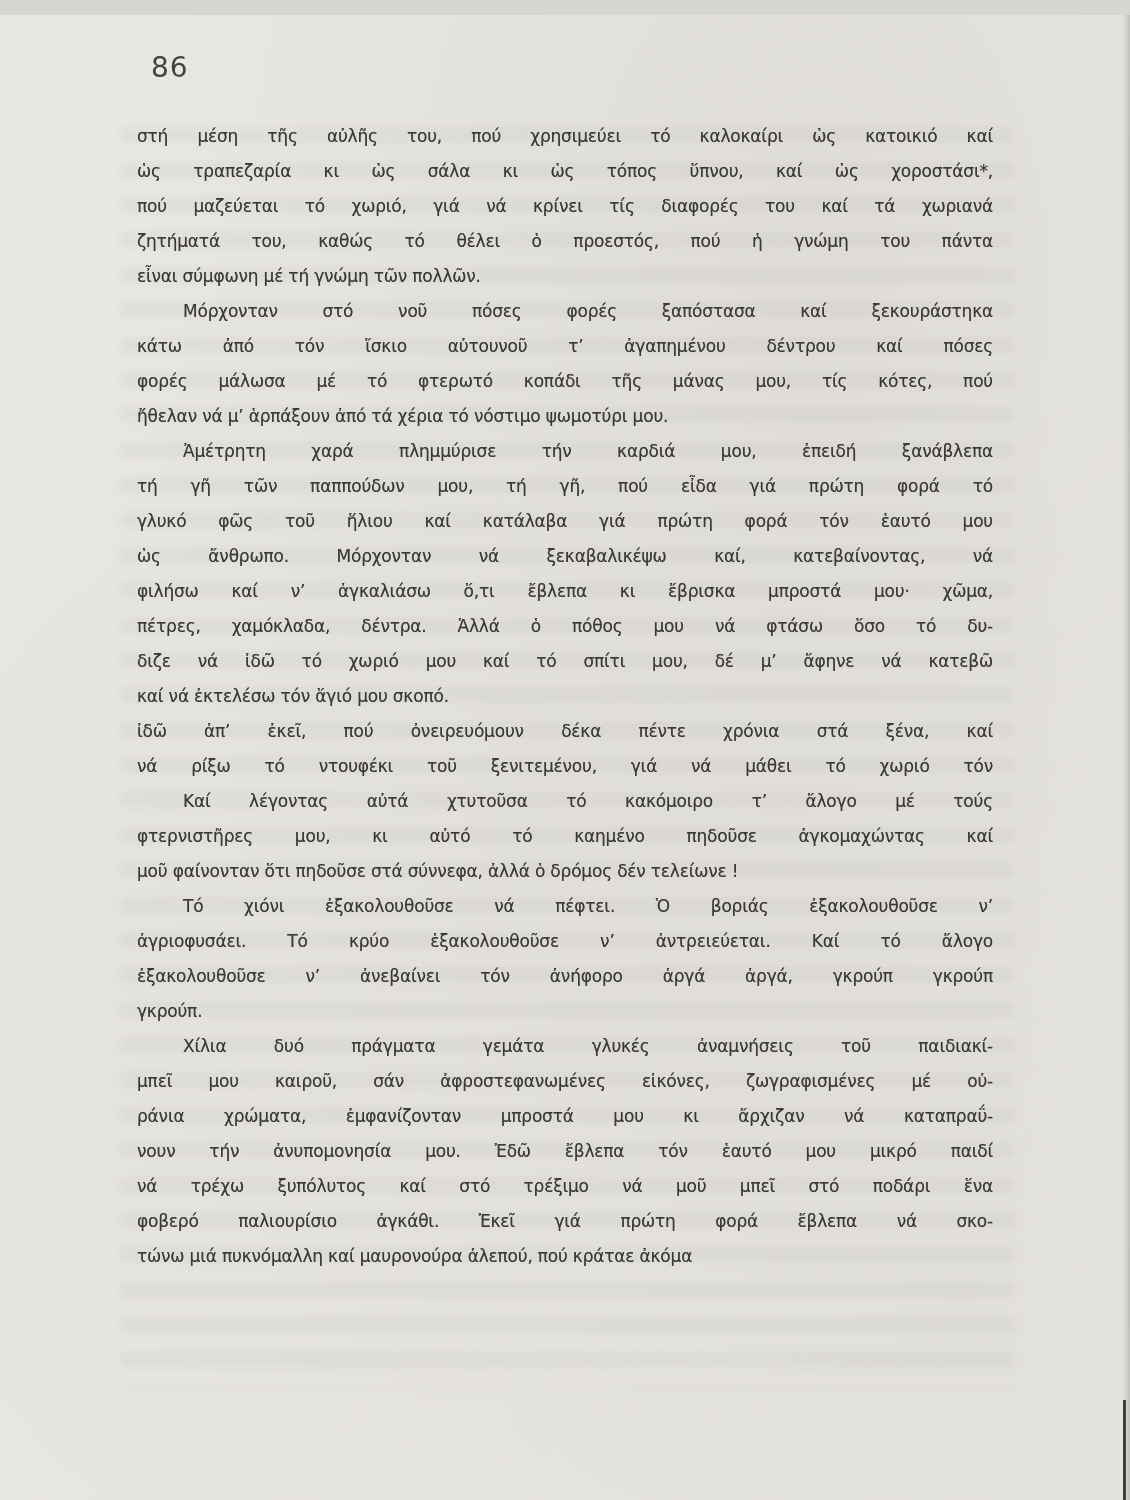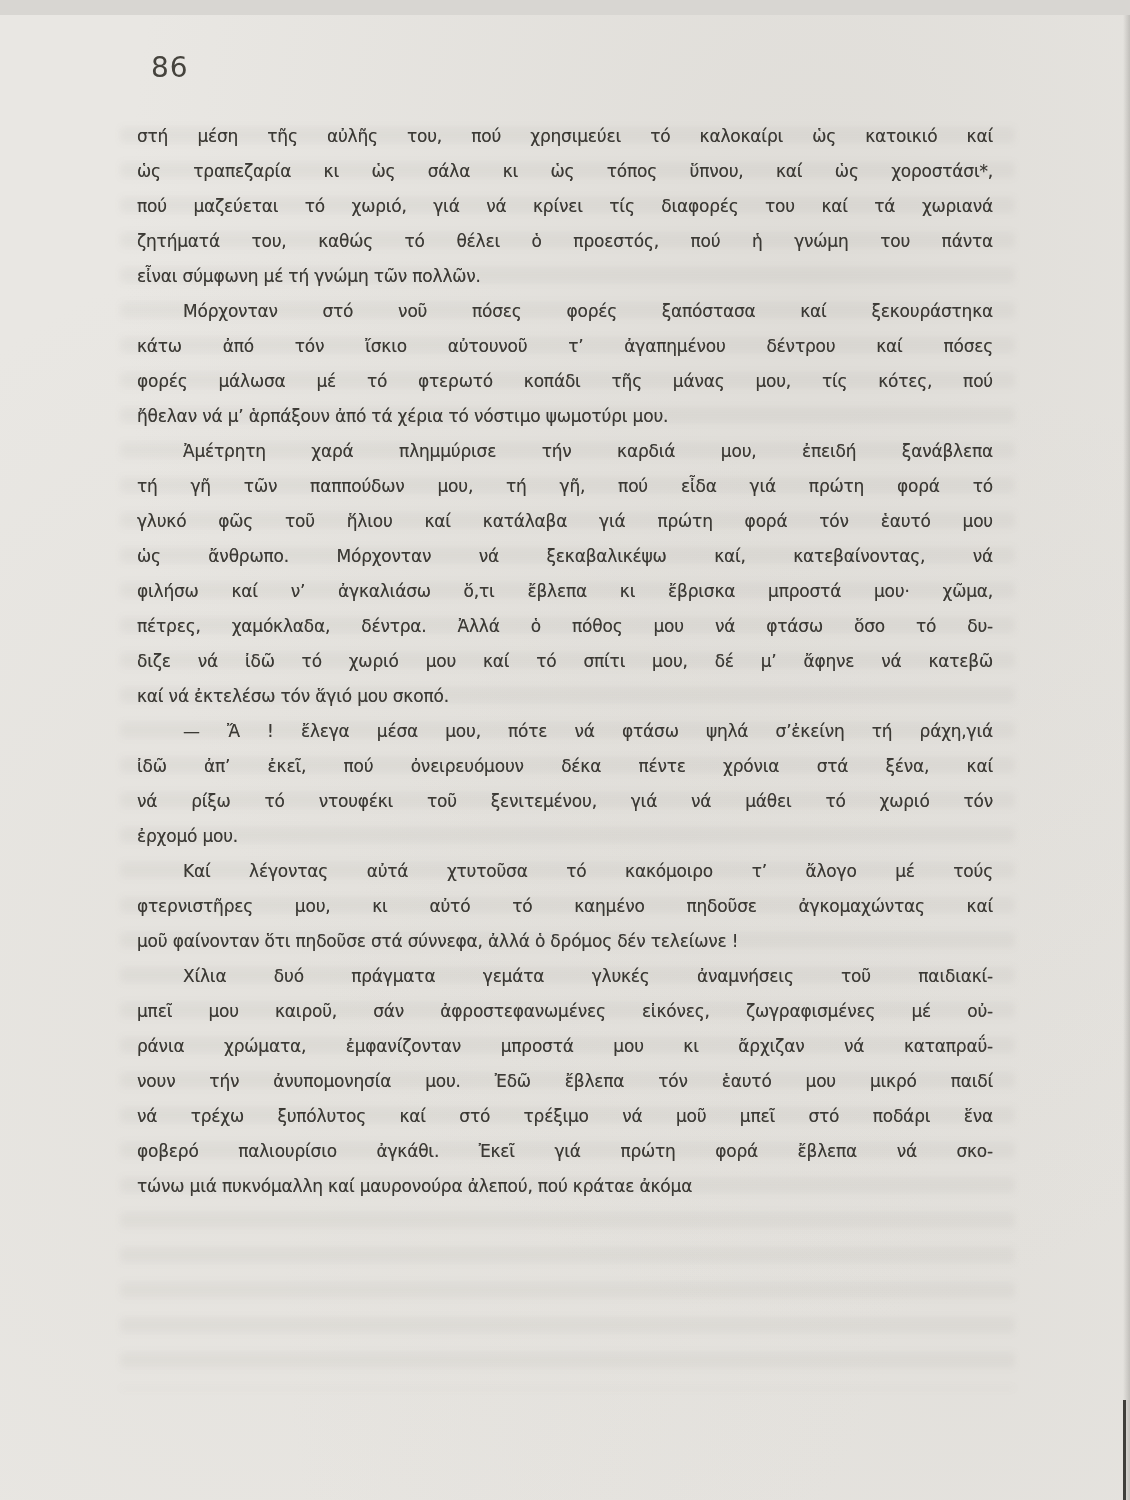--- a/index.html
+++ b/index.html
@@ -130,29 +130,33 @@
         <div class="line just indent">Ἀμέτρητη χαρά πλημμύρισε τήν καρδιά μου, ἐπειδή ξανάβλεπα</div>
         <div class="line just">τή γῆ τῶν παππούδων μου, τή γῆ, πού εἶδα γιά πρώτη φορά τό</div>
         <div class="line just">γλυκό φῶς τοῦ ἥλιου καί κατάλαβα γιά πρώτη φορά τόν ἑαυτό μου</div>
         <div class="line just">ὡς ἄνθρωπο. Μόρχονταν νά ξεκαβαλικέψω καί, κατεβαίνοντας, νά</div>
         <div class="line just">φιλήσω καί ν’ ἀγκαλιάσω ὅ,τι ἔβλεπα κι ἔβρισκα μπροστά μου· χῶμα,</div>
         <div class="line just">πέτρες, χαμόκλαδα, δέντρα. Ἀλλά ὁ πόθος μου νά φτάσω ὅσο τό δυ-</div>
         <div class="line just">διζε νά ἰδῶ τό χωριό μου καί τό σπίτι μου, δέ μ’ ἄφηνε νά κατεβῶ</div>
         <div class="line">καί νά ἐκτελέσω τόν ἅγιό μου σκοπό.</div>
       </div>
       <div class="paragraph">
-        <div class="line just indent">— Ἄ ! ἔλεγα μέσα μου, πότε νά φτάσω ψηλά σ’ἐκείνη τή ράχη,γιά</div>
         <div class="line just">ἰδῶ ἀπ’ ἐκεῖ, πού ὀνειρευόμουν δέκα πέντε χρόνια στά ξένα, καί</div>
         <div class="line just">νά ρίξω τό ντουφέκι τοῦ ξενιτεμένου, γιά νά μάθει τό χωριό τόν</div>
-        <div class="line">ἐρχομό μου.</div>
       </div>
       <div class="paragraph">
         <div class="line just indent">Καί λέγοντας αὐτά χτυτοῦσα τό κακόμοιρο τ’ ἄλογο μέ τούς</div>
         <div class="line just">φτερνιστῆρες μου, κι αὐτό τό καημένο πηδοῦσε ἀγκομαχώντας καί</div>
         <div class="line">μοῦ φαίνονταν ὅτι πηδοῦσε στά σύννεφα, ἀλλά ὁ δρόμος δέν τελείωνε !</div>
+      </div>
+      <div class="paragraph">
+        <div class="line just indent">Τό χιόνι ἐξακολουθοῦσε νά πέφτει. Ὁ βοριάς ἐξακολουθοῦσε ν’</div>
+        <div class="line just">ἀγριοφυσάει. Τό κρύο ἐξακολουθοῦσε ν’ ἀντρειεύεται. Καί τό ἄλογο</div>
+        <div class="line just">ἐξακολουθοῦσε ν’ ἀνεβαίνει τόν ἀνήφορο ἀργά ἀργά, γκρούπ γκρούπ</div>
+        <div class="line">γκρούπ.</div>
       </div>
       <div class="paragraph">
         <div class="line just indent">Χίλια δυό πράγματα γεμάτα γλυκές ἀναμνήσεις τοῦ παιδιακί-</div>
         <div class="line just">μπεῖ μου καιροῦ, σάν ἀφροστεφανωμένες εἰκόνες, ζωγραφισμένες μέ οὐ-</div>
         <div class="line just">ράνια χρώματα, ἐμφανίζονταν μπροστά μου κι ἄρχιζαν νά καταπραΰ-</div>
         <div class="line just">νουν τήν ἀνυπομονησία μου. Ἐδῶ ἔβλεπα τόν ἑαυτό μου μικρό παιδί</div>
         <div class="line just">νά τρέχω ξυπόλυτος καί στό τρέξιμο νά μοῦ μπεῖ στό ποδάρι ἕνα</div>
         <div class="line just">φοβερό παλιουρίσιο ἀγκάθι. Ἐκεῖ γιά πρώτη φορά ἔβλεπα νά σκο-</div>
         <div class="line">τώνω μιά πυκνόμαλλη καί μαυρονούρα ἀλεπού, πού κράταε ἀκόμα</div>
       </div>

